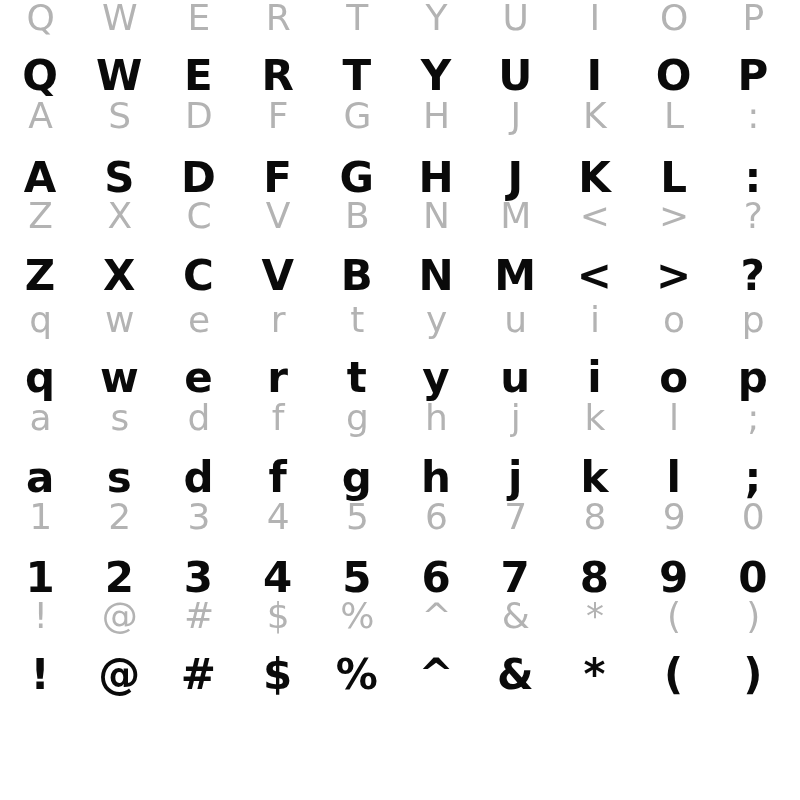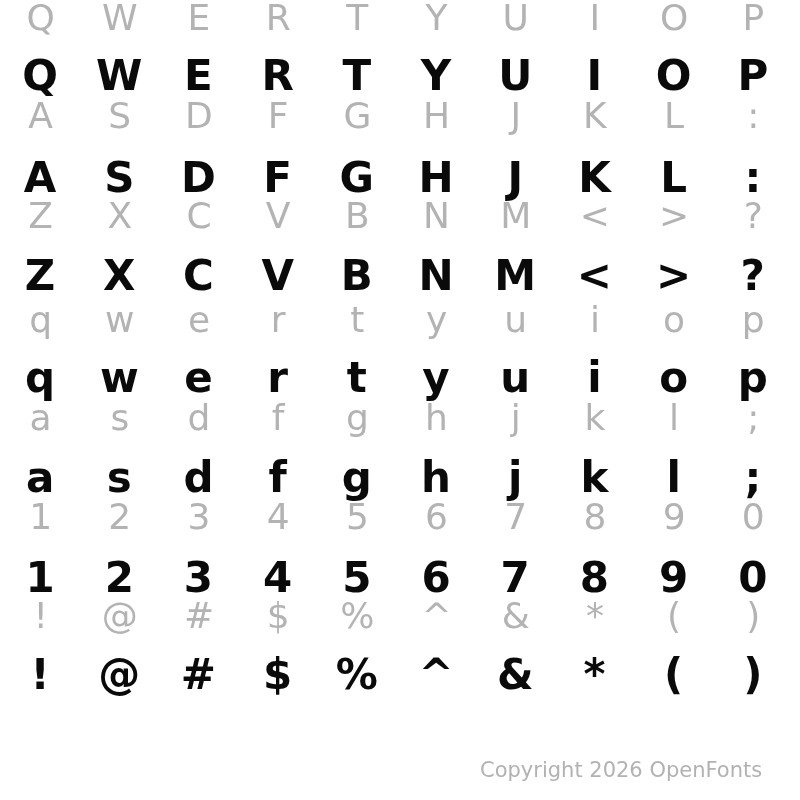--- a/index.html
+++ b/index.html
@@ -224,15 +224,14 @@
       <span class="cell">#</span>
       <span class="cell">$</span>
       <span class="cell">%</span>
       <span class="cell">^</span>
       <span class="cell">&amp;</span>
       <span class="cell">*</span>
       <span class="cell">(</span>
       <span class="cell">)</span>
     </div>
 
-  <div class="footer">Copyright 2026 OpenFonts</div>
 
 </div>
 
 </body></html>

